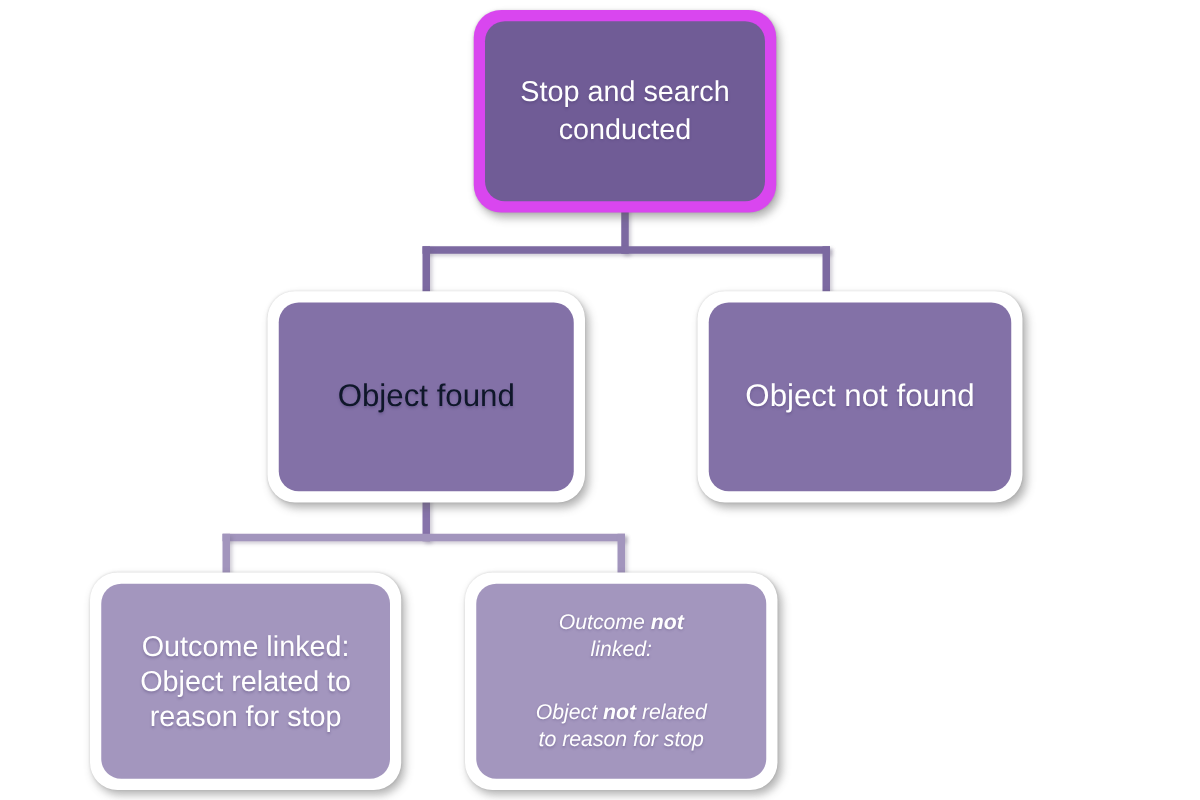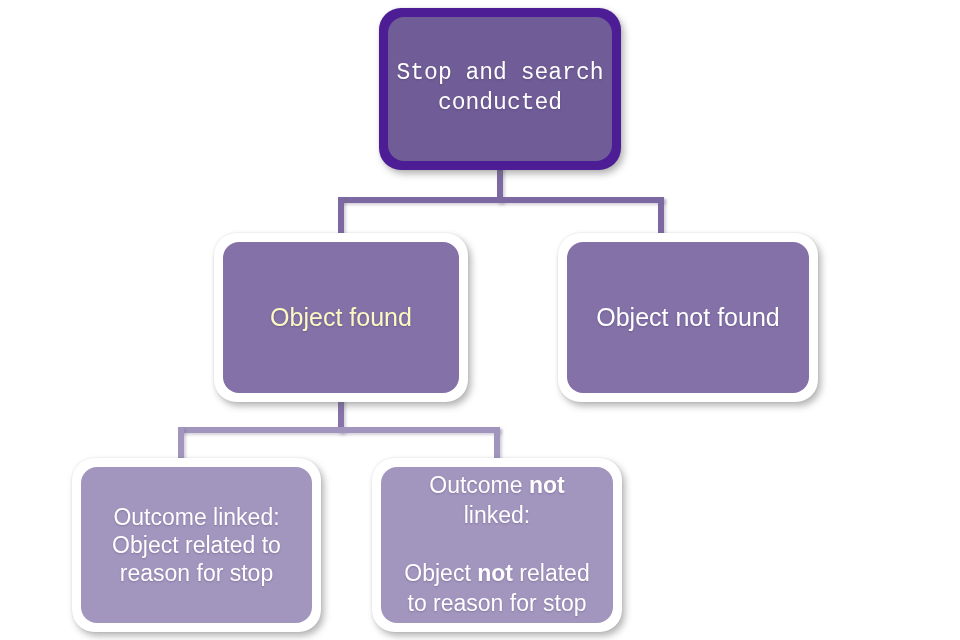--- a/index.html
+++ b/index.html
@@ -36,49 +36,49 @@
   .pos-root      {left:379px;top:8px;  width:242px;height:162px;}
   .pos-found     {left:214px;top:233px;width:254px;height:169px;}
   .pos-notfound  {left:558px;top:233px;width:260px;height:169px;}
   .pos-linked    {left:72px; top:458px;width:249px;height:174px;}
   .pos-notlinked {left:372px;top:458px;width:250px;height:174px;}
   .pos-root      .rich{font-size:23px;line-height:1.3;}
   .pos-found     .rich,
   .pos-notfound  .rich{font-size:25px;line-height:1.3;}
   .pos-linked    .rich{font-size:23px;line-height:1.22;}
   .pos-linked    .para + .para{}
-  .pos-notlinked .rich{font-size:23px;line-height:1.3;}
+  .pos-notlinked .rich{font-size:17px;line-height:1.3;font-style:italic;}
   .pos-notlinked .para + .para{margin-top:28px;}
 </style>
 </head>
 <body>
 
 <div class="stage" style="background-color: rgb(255, 255, 255);">
 
   <div class="conn c-l1-stub" style="background-color: rgb(124, 105, 161);"></div>
   <div class="conn c-l1-h" style="background-color: rgb(124, 105, 161);"></div>
   <div class="conn c-l1-dl" style="background-color: rgb(124, 105, 161);"></div>
   <div class="conn c-l1-dr" style="background-color: rgb(124, 105, 161);"></div>
 
   <div class="conn c-l2-stub" style="background-color: rgb(134, 115, 170);"></div>
   <div class="conn c-l2-h" style="background-color: rgb(162, 149, 189);"></div>
   <div class="conn c-l2-dl" style="background-color: rgb(162, 149, 189);"></div>
   <div class="conn c-l2-dr" style="background-color: rgb(162, 149, 189);"></div>
 
-  <div class="frame pos-root" style="background-color: #4c1d95; font-family: Liberation Mono, monospace;">
+  <div class="frame pos-root" style="background-color: #d946ef;">
     <div class="inner" style="background-color: rgb(112, 92, 150); color: rgb(255, 255, 255);">
       <div class="rich">
           <div class="para"><span>Stop and search
 conducted</span></div>
         </div>
     </div>
   </div>
 
   <div class="frame pos-found" style="background-color: rgb(255, 255, 255);">
-    <div class="inner" style="background-color: rgb(131, 113, 167); color: #fef9c3;">
+    <div class="inner" style="background-color: rgb(131, 113, 167); color: #0f172a;">
       <div class="rich">
           <div class="para"><span>Object found</span></div>
         </div>
     </div>
   </div>
 
   <div class="frame pos-notfound" style="background-color: rgb(255, 255, 255);">
     <div class="inner" style="background-color: rgb(131, 113, 167); color: rgb(255, 255, 255);">
       <div class="rich">
           <div class="para"><span>Object not found</span></div>

